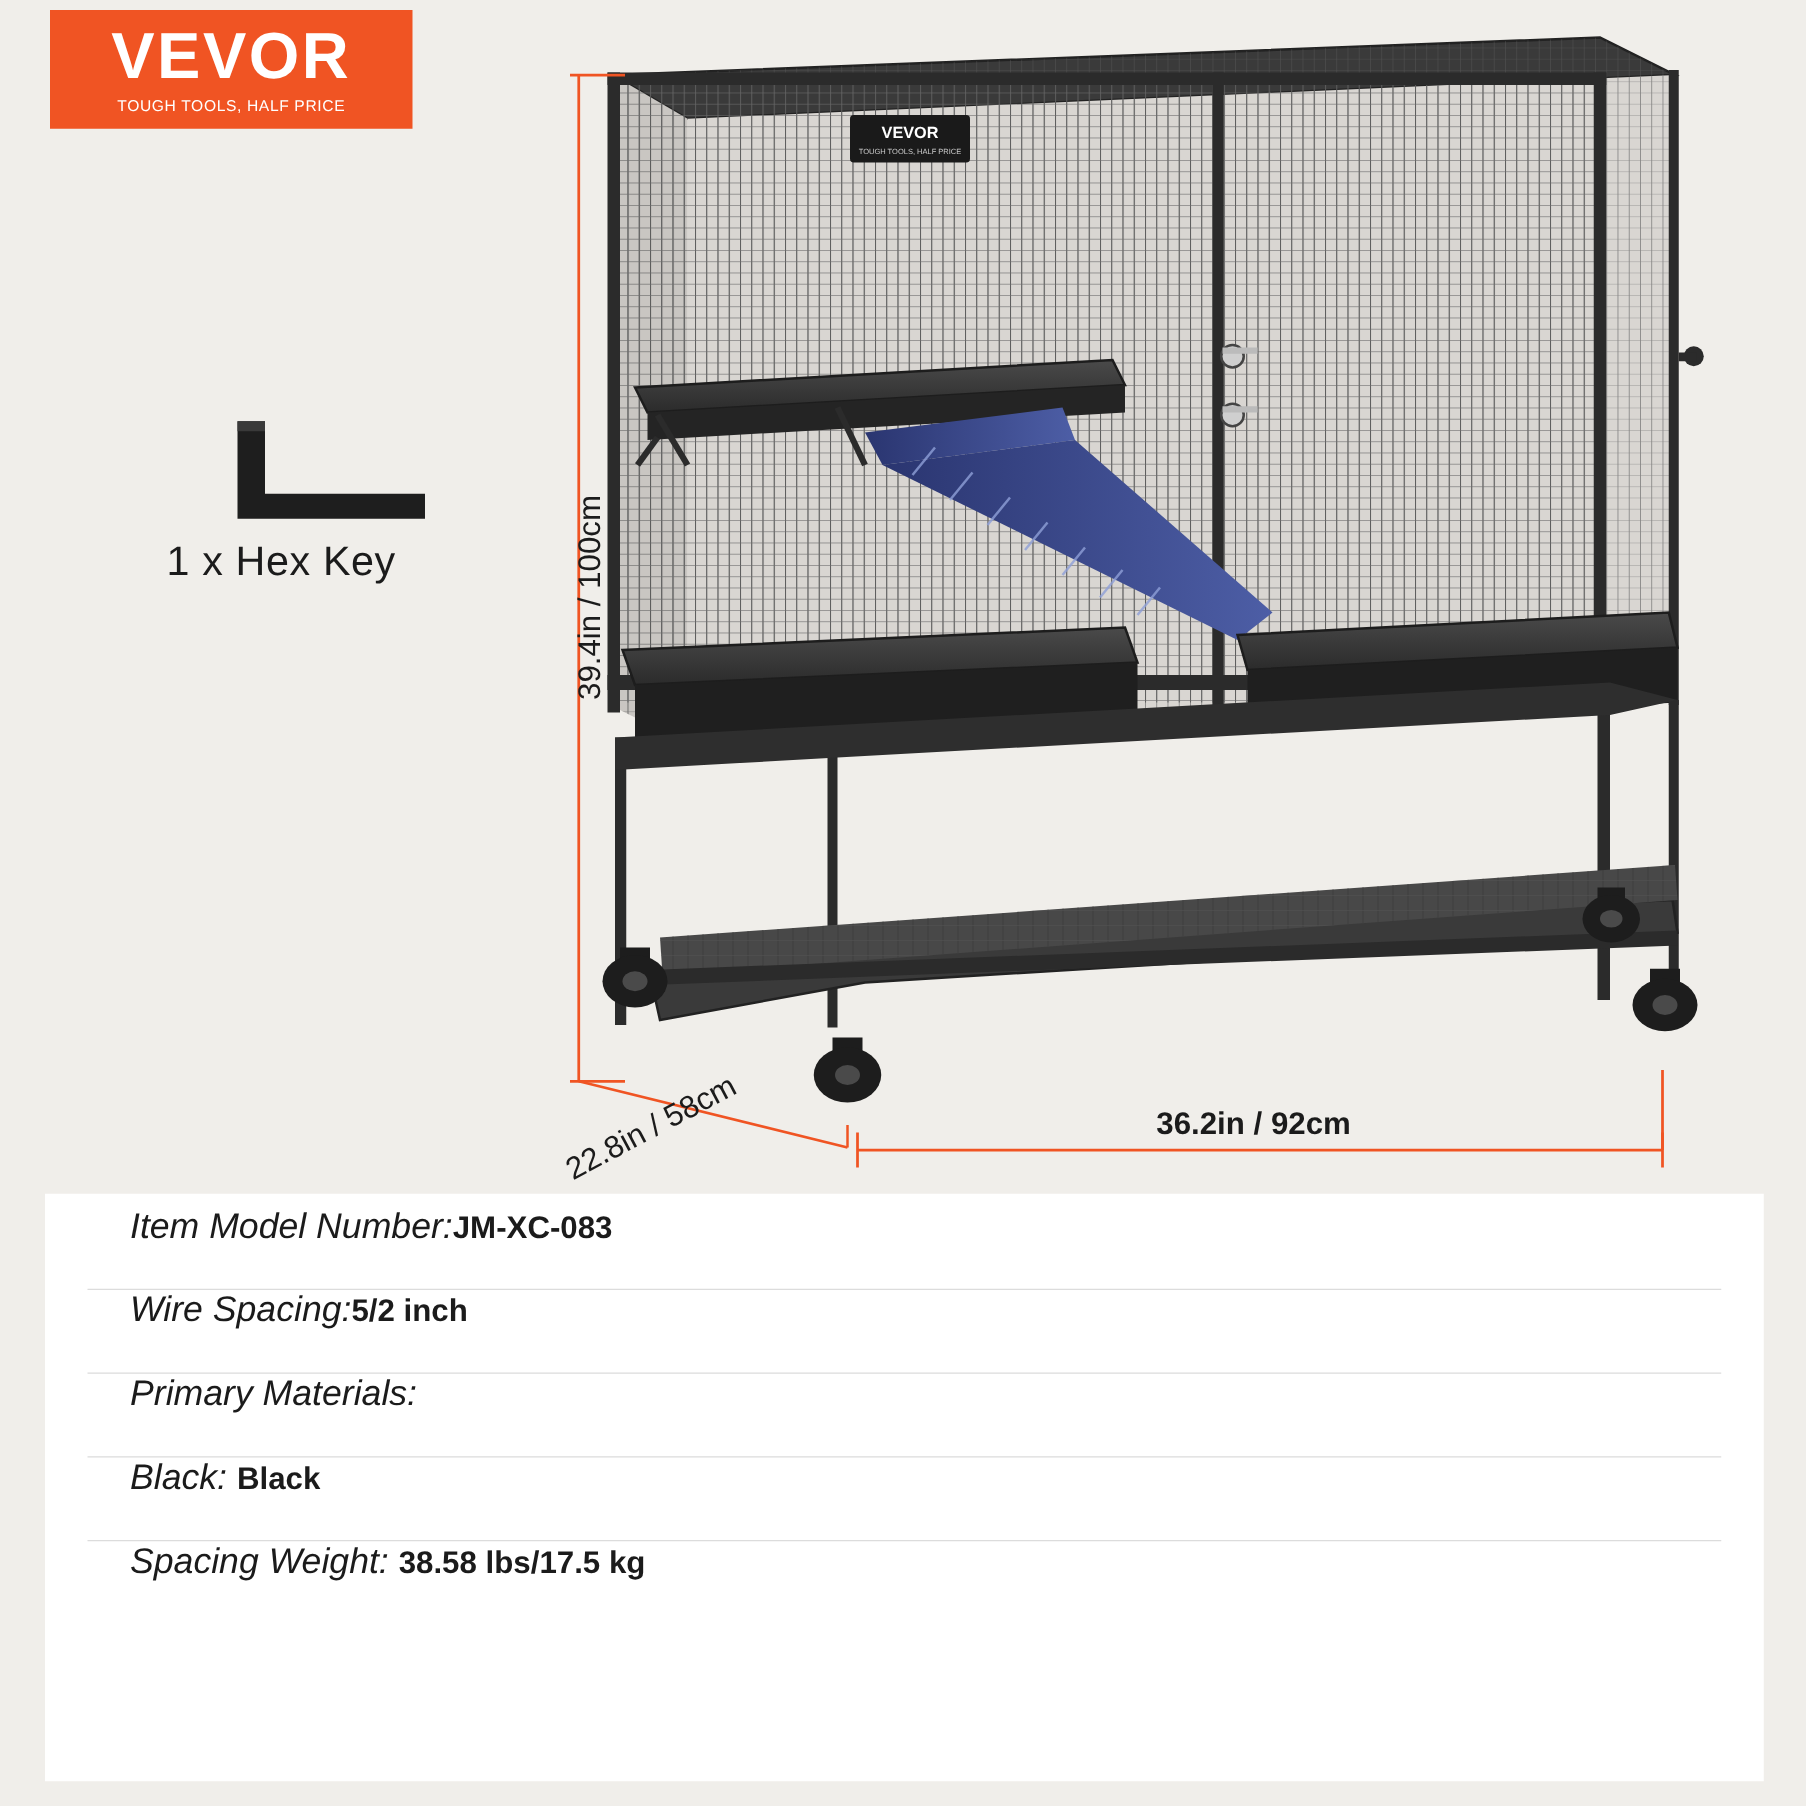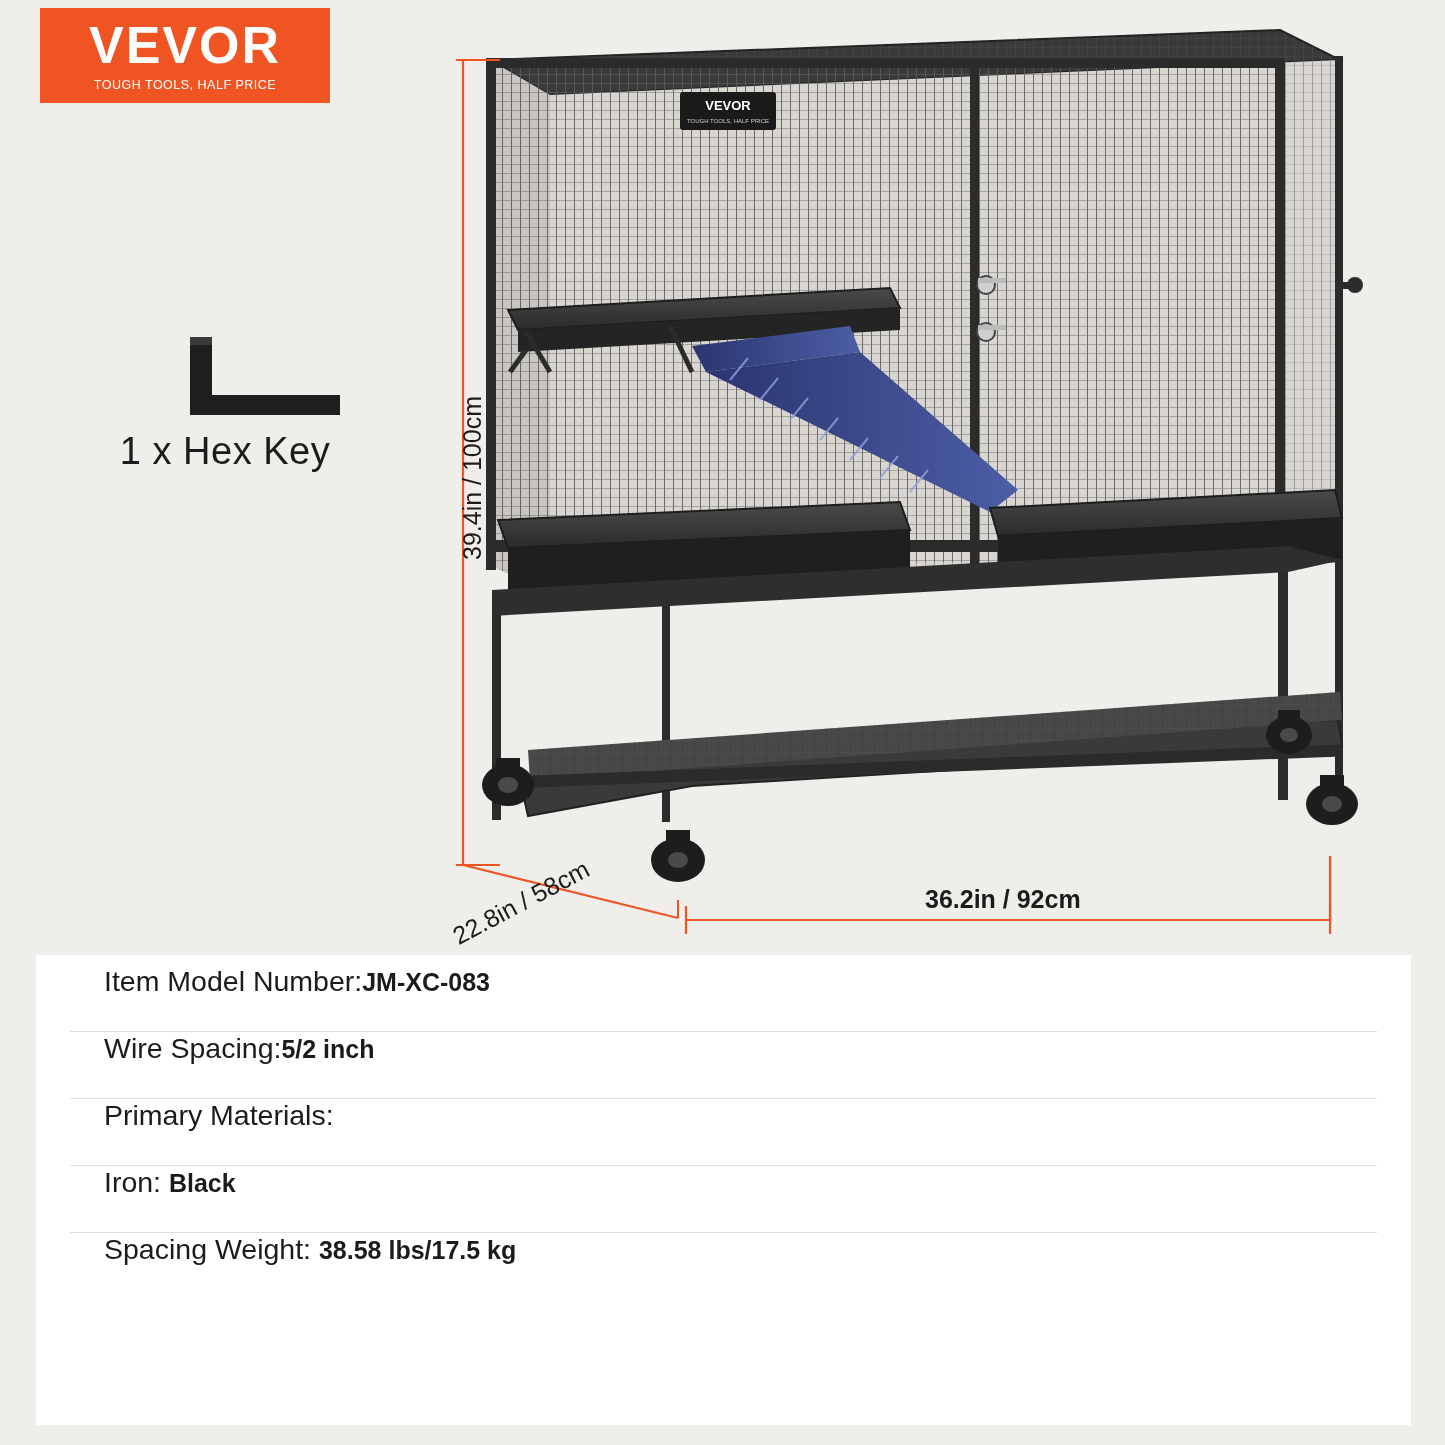--- a/index.html
+++ b/index.html
@@ -38,21 +38,21 @@
   
   .accessories {
     position: absolute;
     left: 60px; top: 320px;
     width: 330px;
   }
   .acc-block { margin-bottom: 52px; }
   .acc-art { height: 110px; display: flex; align-items: center; justify-content: center; }
   .acc-label {
     text-align: center;
-    font-size: 38px;
+    font-size: 33px;
     color: #1b1b1b;
     letter-spacing: 0.5px;
   }
 
   
   .product-area {
     position: absolute;
     left: 430px; top: 20px;
     width: 980px; height: 920px;
   }
@@ -85,20 +85,21 @@
     height: 67px;
     border-bottom: 1.5px solid #dcdcdc;
     padding-left: 34px;
   }
   .spec-row:last-child { border-bottom: none; }
   .spec-key {
     font-size: 28.5px;
     color: #1b1b1b;
     font-weight: 400;
     white-space: pre;
+    font-style: italic;
   }
   .spec-val {
     font-size: 25px;
     color: #1b1b1b;
     font-weight: bold;
     white-space: pre;
   }
 </style>
 </head>
 <body>
@@ -262,21 +263,21 @@
   <div class="spec-row">
     <span class="spec-key">Wire Spacing:</span>
     <span class="spec-val">5/2 inch</span>
   </div>
 
   <div class="spec-row">
     <span class="spec-key">Primary Materials: </span>
   </div>
 
   <div class="spec-row">
-    <span class="spec-key">Iron: </span>
+    <span class="spec-key">Black: </span>
     <span class="spec-val">Black</span>
   </div>
 
 
   <div class="spec-row">
     <span class="spec-key">Spacing Weight: </span>
     <span class="spec-val">38.58 lbs/17.5 kg</span>
   </div>
 
 </div>

